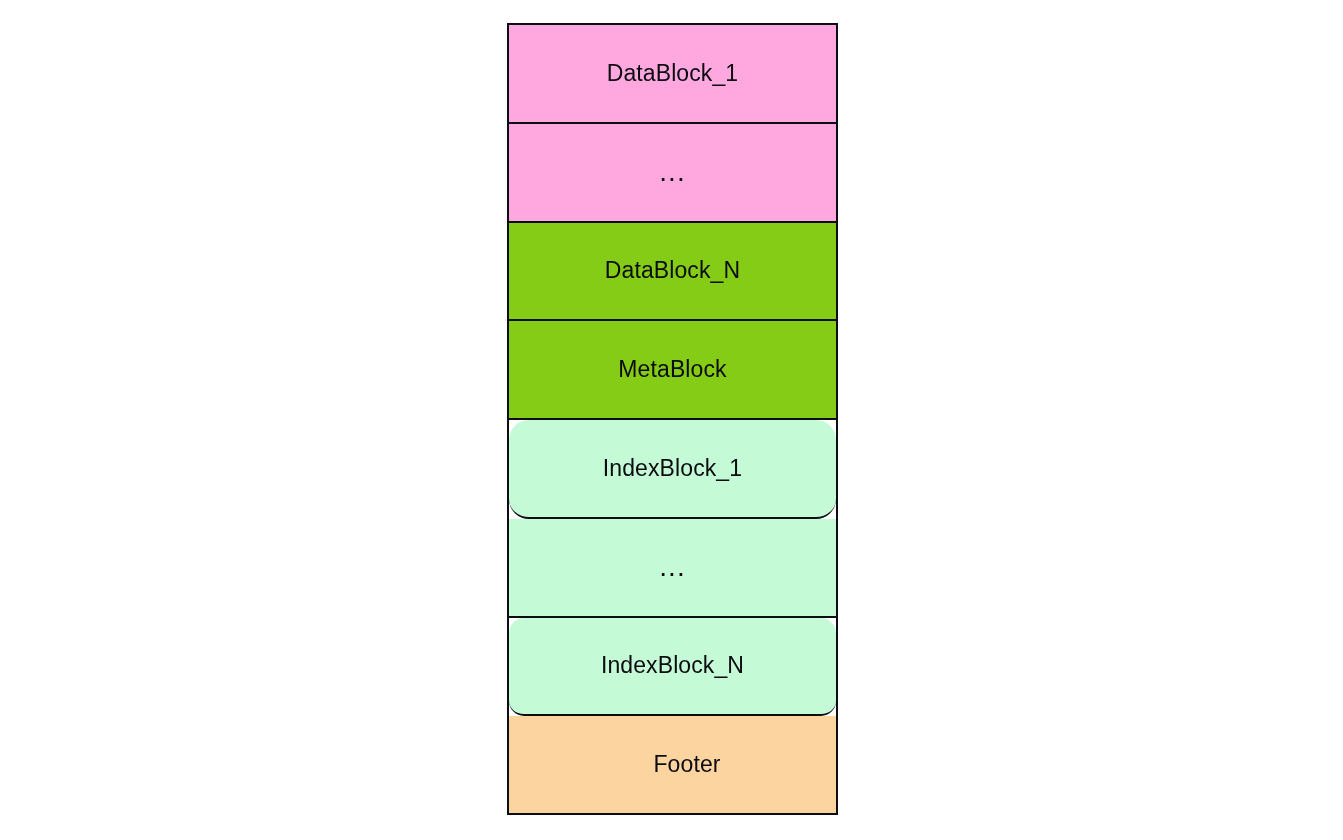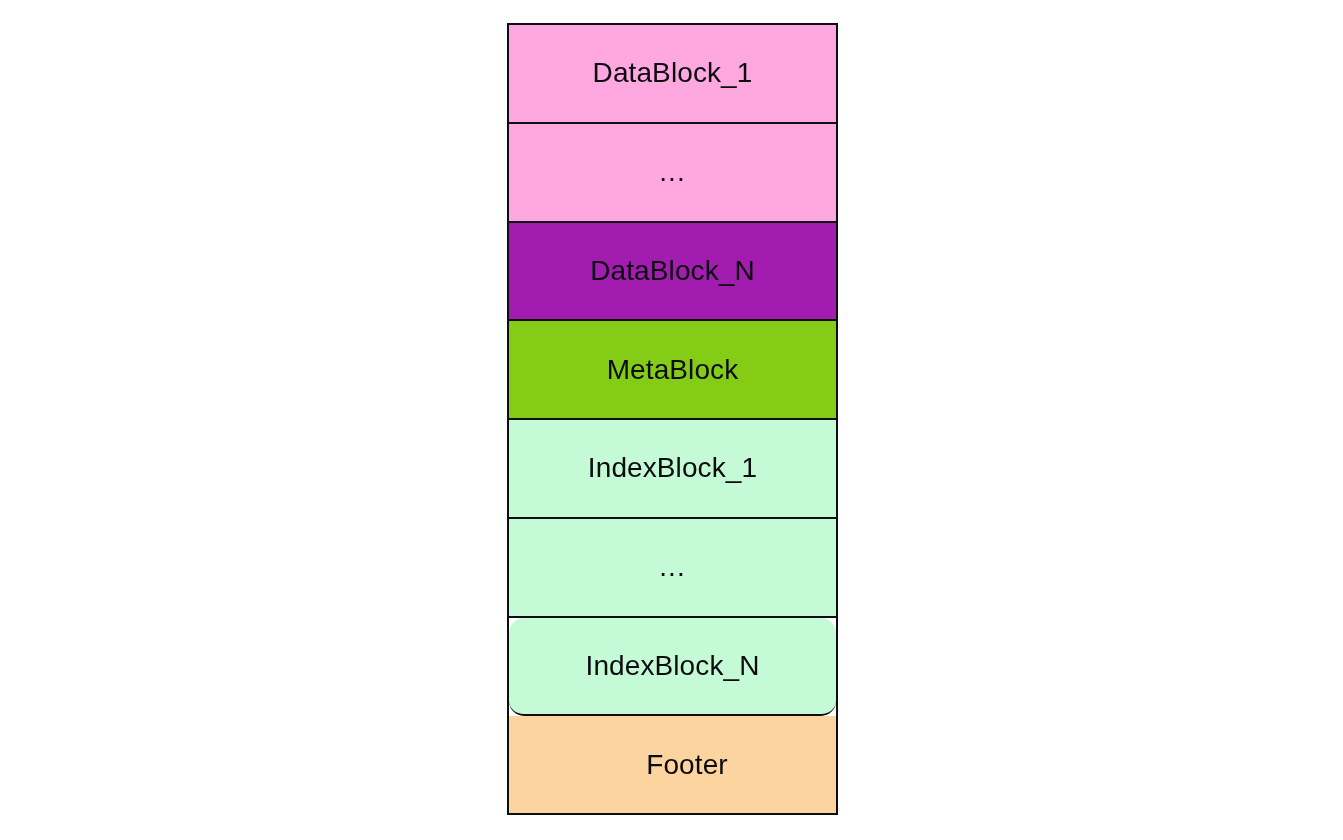--- a/index.html
+++ b/index.html
@@ -42,21 +42,21 @@
     align-items: center;
     justify-content: center;
     border-bottom: 2px solid #0d0d14;
     position: relative;
   }
   .block-row:last-child {
     border-bottom: none;
   }
   .block-label {
     font-family: "Liberation Sans", sans-serif;
-    font-size: 28px;
+    font-size: 23px;
     line-height: 1;
     color: #0b0b10;
     letter-spacing: 0.1px;
     white-space: nowrap;
     text-align: center;
     user-select: none;
   }
   .block-label.ellipsis {
     font-size: 28px;
     letter-spacing: 1px;
@@ -69,29 +69,29 @@
   <div class="sstable-stack" style="left: 507px; top: 23px; width: 331px; height: 792px; border-color: rgb(13, 13, 20); border-width: 2px;">
 
     <div class="block-row" style="background: rgb(255, 168, 224); border-bottom-color: rgb(13, 13, 20); border-bottom-width: 2px;">
       <span class="block-label">DataBlock_1</span>
     </div>
 
     <div class="block-row" style="background: rgb(255, 168, 224); border-bottom-color: rgb(13, 13, 20); border-bottom-width: 2px;">
       <span class="block-label ellipsis">...</span>
     </div>
 
-    <div class="block-row" style="background: #a21caf; border-bottom-color: rgb(13, 13, 20); border-bottom-width: 2px;">
+    <div class="block-row" style="background: #84cc16; border-bottom-color: rgb(13, 13, 20); border-bottom-width: 2px;">
       <span class="block-label">DataBlock_N</span>
     </div>
 
     <div class="block-row" style="background: #84cc16; border-bottom-color: rgb(13, 13, 20); border-bottom-width: 2px;">
       <span class="block-label">MetaBlock</span>
     </div>
 
-    <div class="block-row" style="background: rgb(196, 251, 214); border-bottom-color: rgb(13, 13, 20); border-bottom-width: 2px;">
+    <div class="block-row" style="background: rgb(196, 251, 214); border-bottom-color: rgb(13, 13, 20); border-bottom-width: 2px; border-radius: 20px;">
       <span class="block-label">IndexBlock_1</span>
     </div>
 
     <div class="block-row" style="background: rgb(196, 251, 214); border-bottom-color: rgb(13, 13, 20); border-bottom-width: 2px;">
       <span class="block-label ellipsis">...</span>
     </div>
 
     <div class="block-row" style="background: rgb(196, 251, 214); border-bottom-color: rgb(13, 13, 20); border-bottom-width: 2px; border-radius: 15px;">
       <span class="block-label">IndexBlock_N</span>
     </div>

